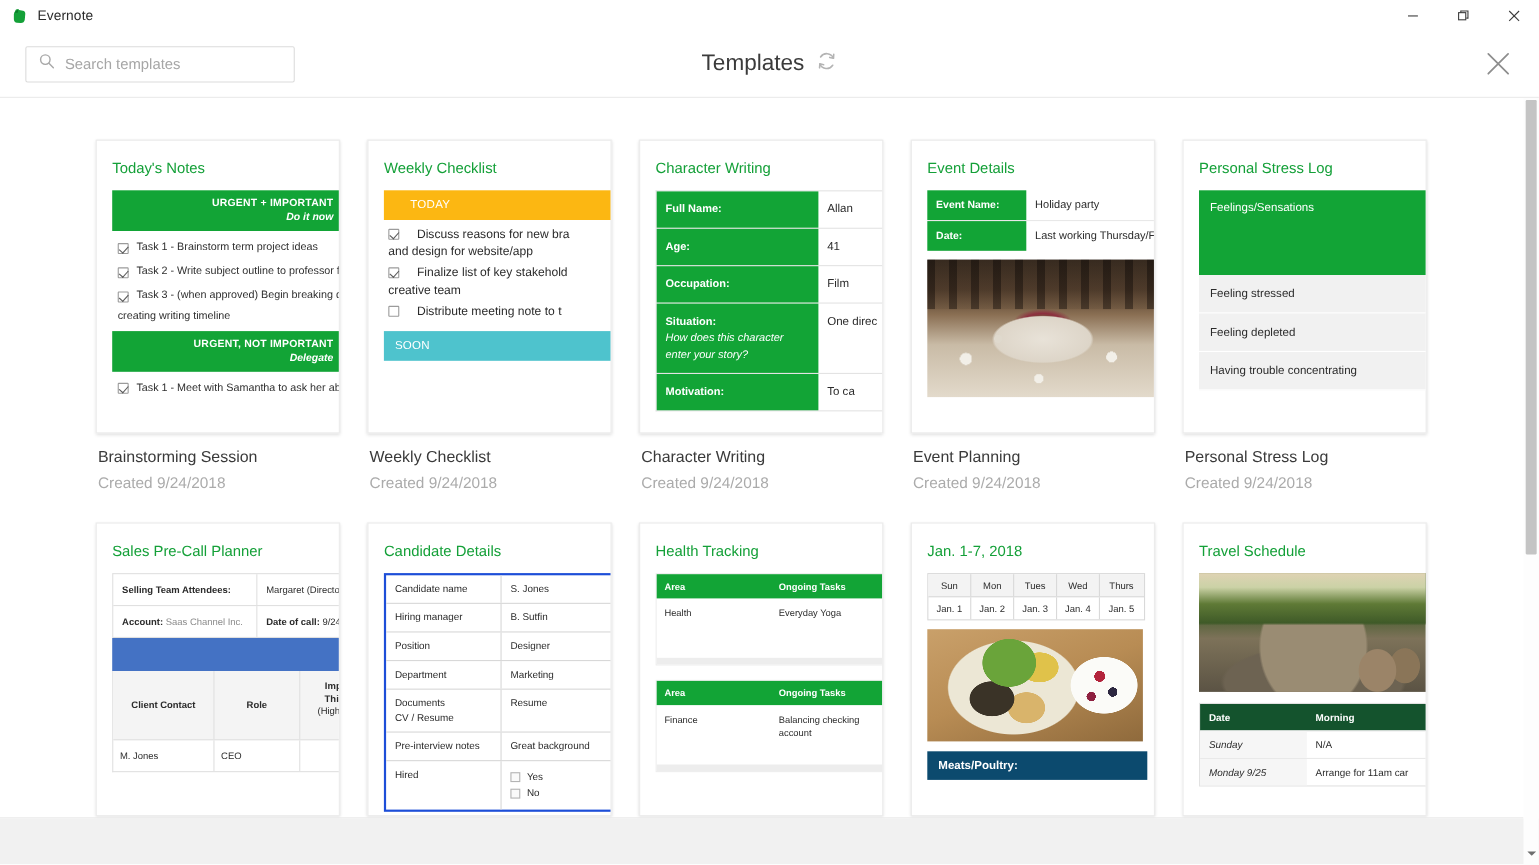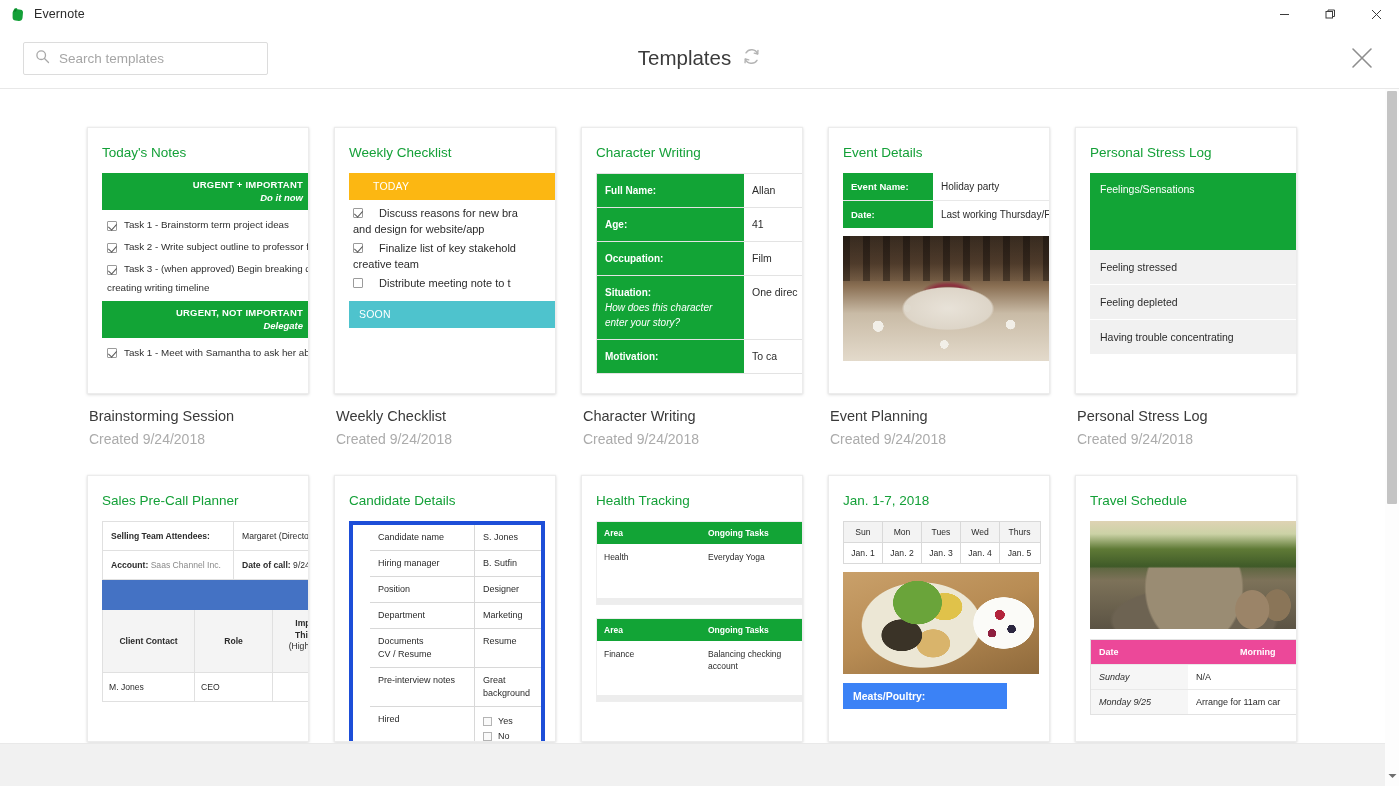--- a/index.html
+++ b/index.html
@@ -240,21 +240,21 @@
   .sp-h .c2 { width: 78px; flex: none; border-right: 1px solid #e0e0e0; display: flex; align-items: center; justify-content: center; }
   .sp-h .c3 { width: 80px; flex: none; line-height: 1.35; }
   .sp-h .c3 .nb { font-weight: normal; }
   .sp-b { display: flex; }
   .sp-b > div { padding: 9px 6px; font-size: 8.6px; color: #2b2b2b; }
   .sp-b .c1 { width: 92px; flex: none; border-right: 1px solid #e0e0e0; }
   .sp-b .c2 { width: 78px; flex: none; border-right: 1px solid #e0e0e0; }
   .sp-b .c3 { width: 80px; flex: none; text-align: center; }
 
   
-  .cd-tbl { width: 196px; border: 4px solid #1d4ed8; padding-left: 17px; }
+  .cd-tbl { width: 232px; border: 2px solid #1d4ed8; }
   .cd-r { display: flex; border-bottom: 1px solid #d8d8d8; }
   .cd-r:last-child { border-bottom: none; }
   .cd-k { width: 105px; flex: none; border-right: 1px solid #d8d8d8; padding: 6px 8px; font-size: 9px; color: #2b2b2b; line-height: 1.45; }
   .cd-v { padding: 6px 8px; font-size: 9px; color: #2b2b2b; line-height: 1.45; }
   .cd-chk { display: flex; align-items: center; gap: 6px; margin: 2px 0; }
   .cd-box { width: 9px; height: 9px; border: 1px solid #b4b4b4; background: #fafafa; flex: none; }
 
   
   .ht-tbl { width: 207px; border: 1px solid #eee; margin-bottom: 13px; }
   .ht-head { display: flex; background: #12a436; color: #fff; font-size: 8.5px; font-weight: bold; }
@@ -269,27 +269,27 @@
   .mp-tbl { width: 198px; border: 1px solid #d9d9d9; }
   .mp-row { display: flex; }
   .mp-row.hdr { background: #f3f3f3; border-bottom: 1px solid #d9d9d9; }
   .mp-cell {
     width: 39px; flex: none; text-align: center;
     padding: 5px 2px; font-size: 8.6px; color: #2b2b2b;
     border-right: 1px solid #d9d9d9;
   }
   .mp-cell:last-child { border-right: none; }
   .mp-green {
-    background: #3b82f6; color: #fff; font-weight: bold; font-size: 10.5px;
-    padding: 7px 10px; width: 164px; margin-top: 9px;
+    background: #0c4a6e; color: #fff; font-weight: bold; font-size: 10.5px;
+    padding: 7px 10px; width: 200px; margin-top: 9px;
   }
 
   
   .ts-tbl { width: 211px; border: 1px solid #e2e2e2; margin-top: 10px; }
-  .ts-head { display: flex; background: #ec4899; color: #fff; font-size: 9px; font-weight: bold; gap: 44px; }
+  .ts-head { display: flex; background: #14532d; color: #fff; font-size: 9px; font-weight: bold; }
   .ts-head > div { padding: 7px 8px; }
   .ts-head .c1 { width: 97px; flex: none; }
   .ts-row { display: flex; border-top: 1px solid #e9e9e9; }
   .ts-row > div { padding: 7px 8px; font-size: 9px; color: #2b2b2b; white-space: nowrap; }
   .ts-row .c1 { width: 97px; flex: none; font-style: italic; background: #f6f6f6; }
 
   
   .scrollbar {
     position: absolute; right: 0; top: 0; width: 14px; height: 697px;
     background: #fdfdfd;

